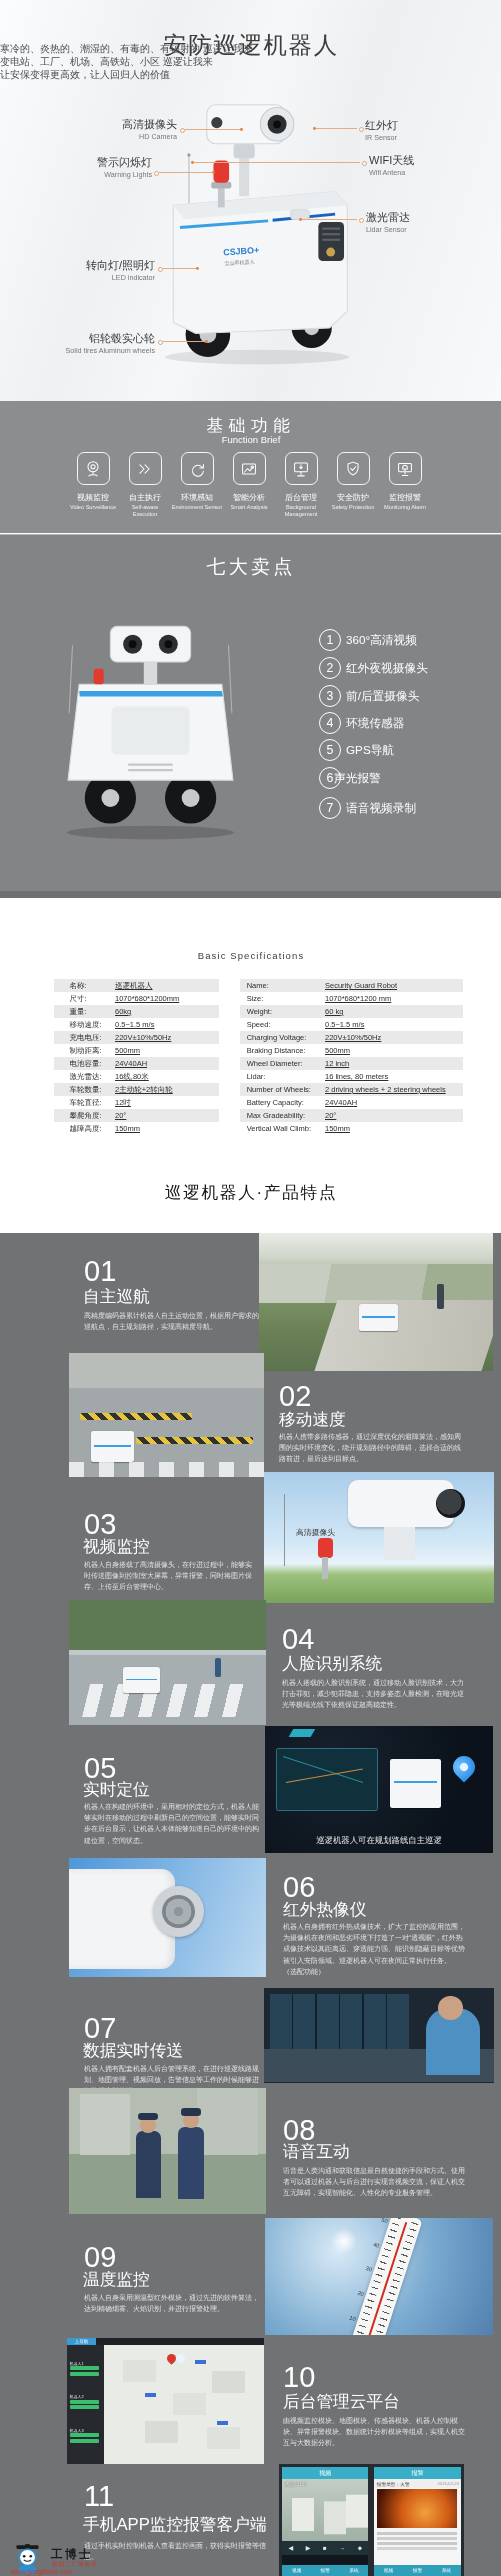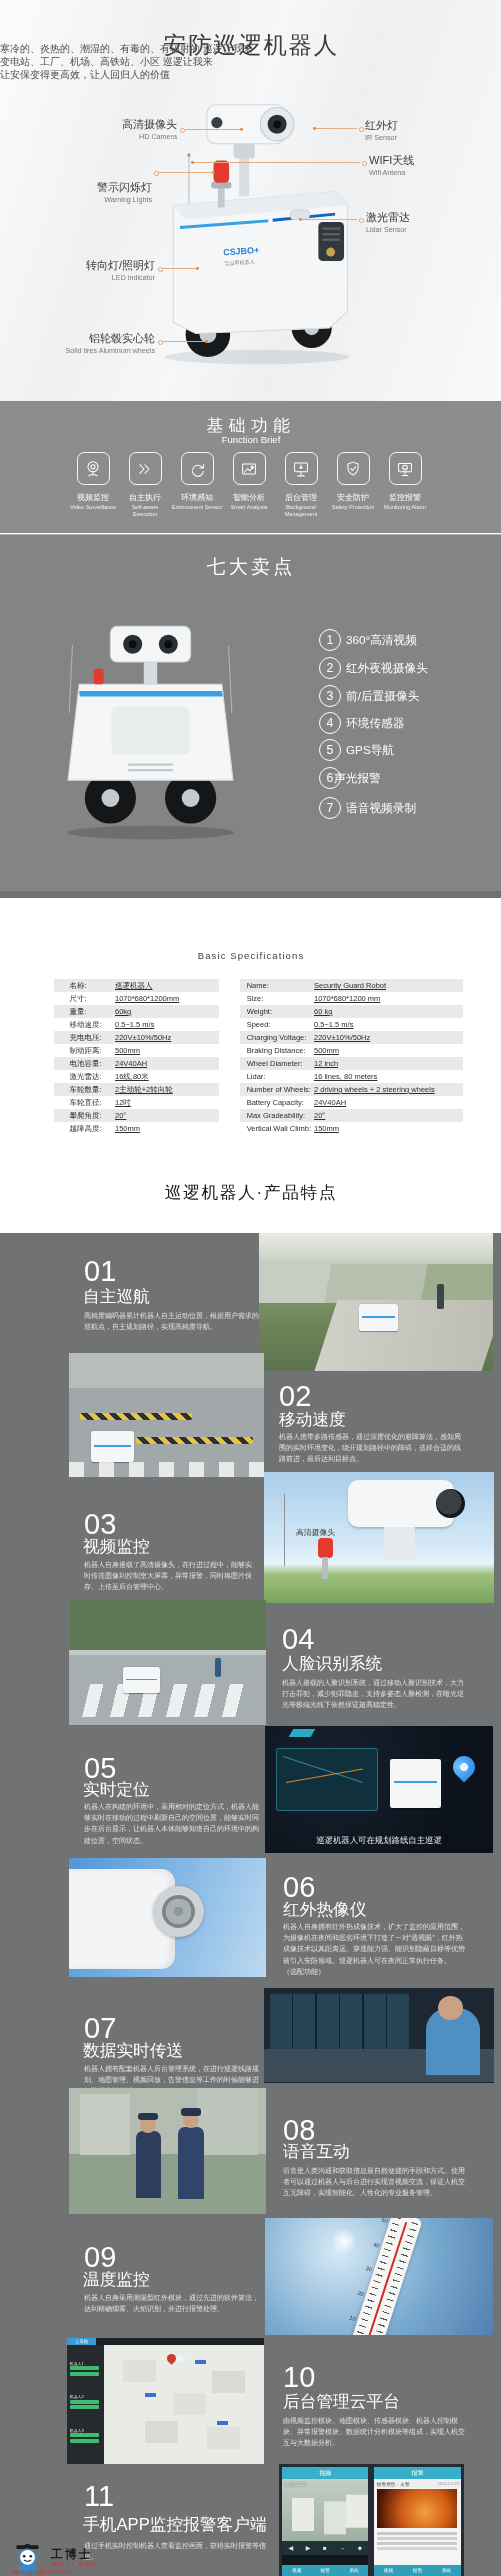--- a/index.html
+++ b/index.html
@@ -37,21 +37,21 @@
   .sell-item-circle{position:absolute;width:20px;height:20px;border:1.1px solid #fff;border-radius:50%;
           color:#fff;font-size:12.3px;font-weight:200;display:flex;align-items:center;justify-content:center;}
   .sell-item-label{position:absolute;color:#fff;font-size:11.7px;}
 
   
   .specs-bg{position:absolute;left:0;top:898px;width:502px;height:268px;background:#fff;}
   .spec-table{position:absolute;}
   .srow{height:13px;display:flex;align-items:center;font-size:7.5px;color:#2e2e2e;}
   .srow:nth-child(odd){background:#e9e9e9;}
   .sl1{width:61px;padding-left:15.6px;box-sizing:border-box;}
-  .sl2{width:74px;padding-left:6.7px;box-sizing:border-box;}
+  .sl2{width:85px;padding-left:6.7px;box-sizing:border-box;}
   .sv{flex:1;text-decoration:underline;}
 
   
   .feat-header{position:absolute;left:0;top:1181px;width:502px;text-align:center;
         font-size:16.7px;color:#161616;letter-spacing:1.7px;}
   .feat-bg{position:absolute;left:0;top:1233px;width:502px;height:1343px;background:#717274;}
   .num{position:absolute;font-size:29px;font-weight:200;color:#fff;line-height:1;}
   .ftitle{position:absolute;font-size:16.7px;font-weight:300;color:#fff;line-height:1;}
   .fpara{position:absolute;font-size:7px;color:#e3e3e3;line-height:1.6;white-space:pre-line;}
   .ph{position:absolute;overflow:hidden;}
@@ -121,21 +121,21 @@
     </svg>
 
     <div class="callout l" style="right:325px;top:118px">
       <div class="cn">高清摄像头</div>
       <div class="en">HD Camera</div>
     </div>
     <div class="cdot" style="left:180px;top:128px"></div>
     <div class="cl" style="left:185px;top:129px;width:55px"></div>
     <div class="cend" style="left:240px;top:128px"></div>
 
-    <div class="callout l" style="right:350px;top:181px">
+    <div class="callout l" style="right:350px;top:156px">
       <div class="cn">警示闪烁灯</div>
       <div class="en">Warning Lights</div>
     </div>
     <div class="cdot" style="left:154px;top:171px"></div>
     <div class="cl" style="left:159px;top:172px;width:53px"></div>
     <div class="cend" style="left:212px;top:171px"></div>
 
     <div class="callout l" style="right:347px;top:259px">
       <div class="cn">转向灯/照明灯</div>
       <div class="en">LED indicator</div>

